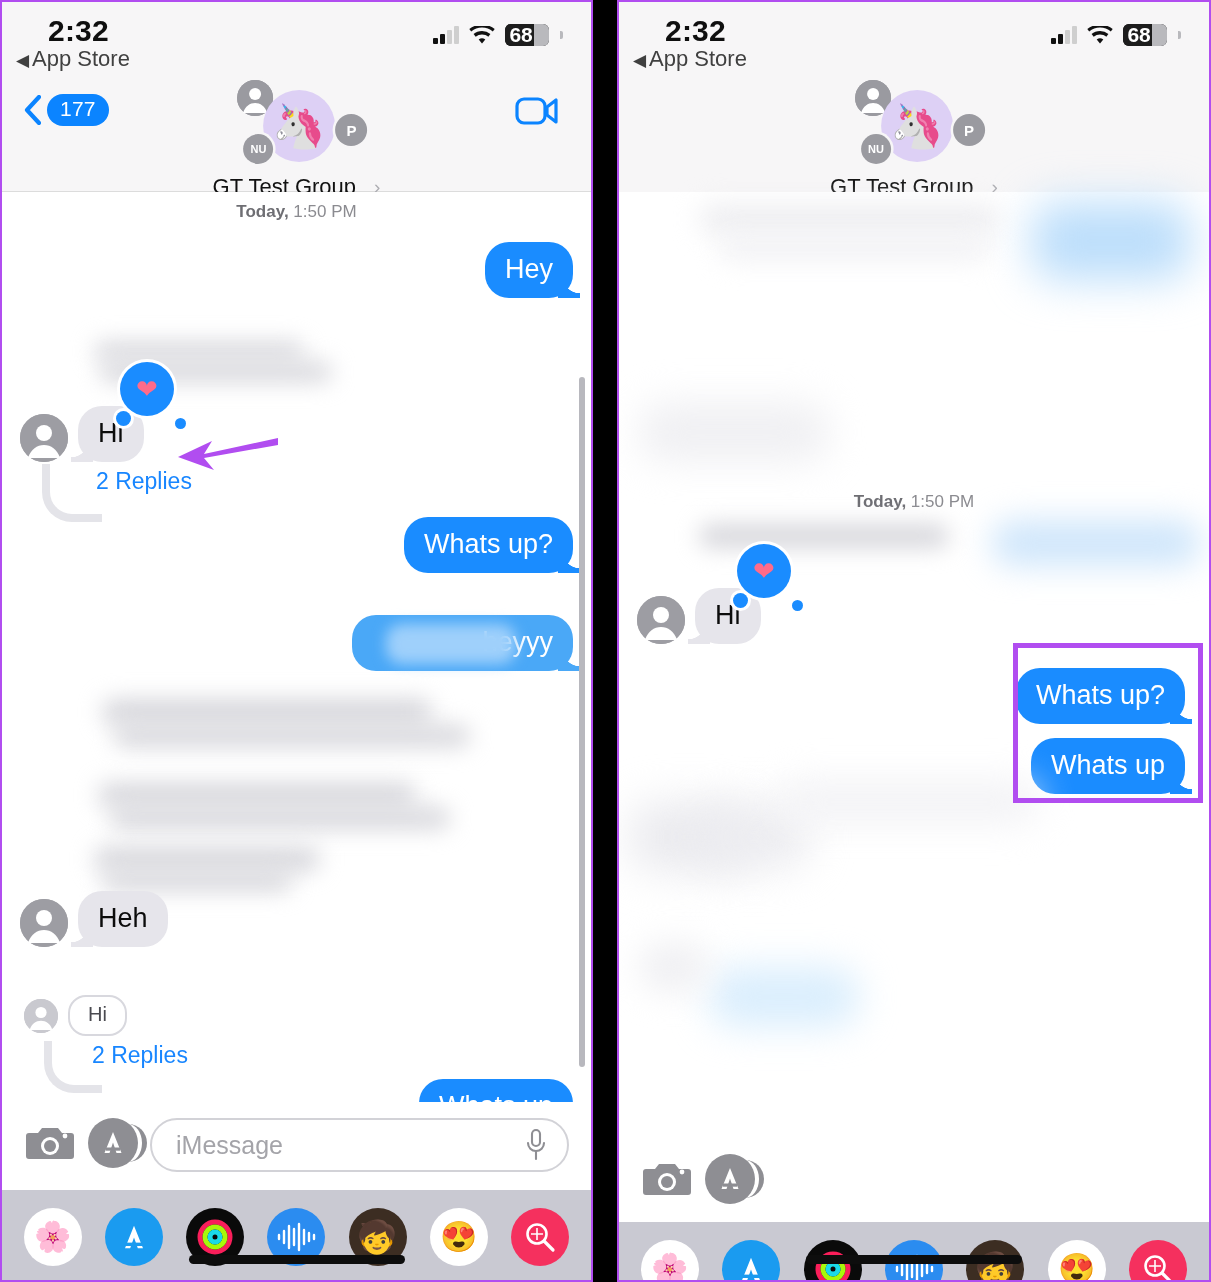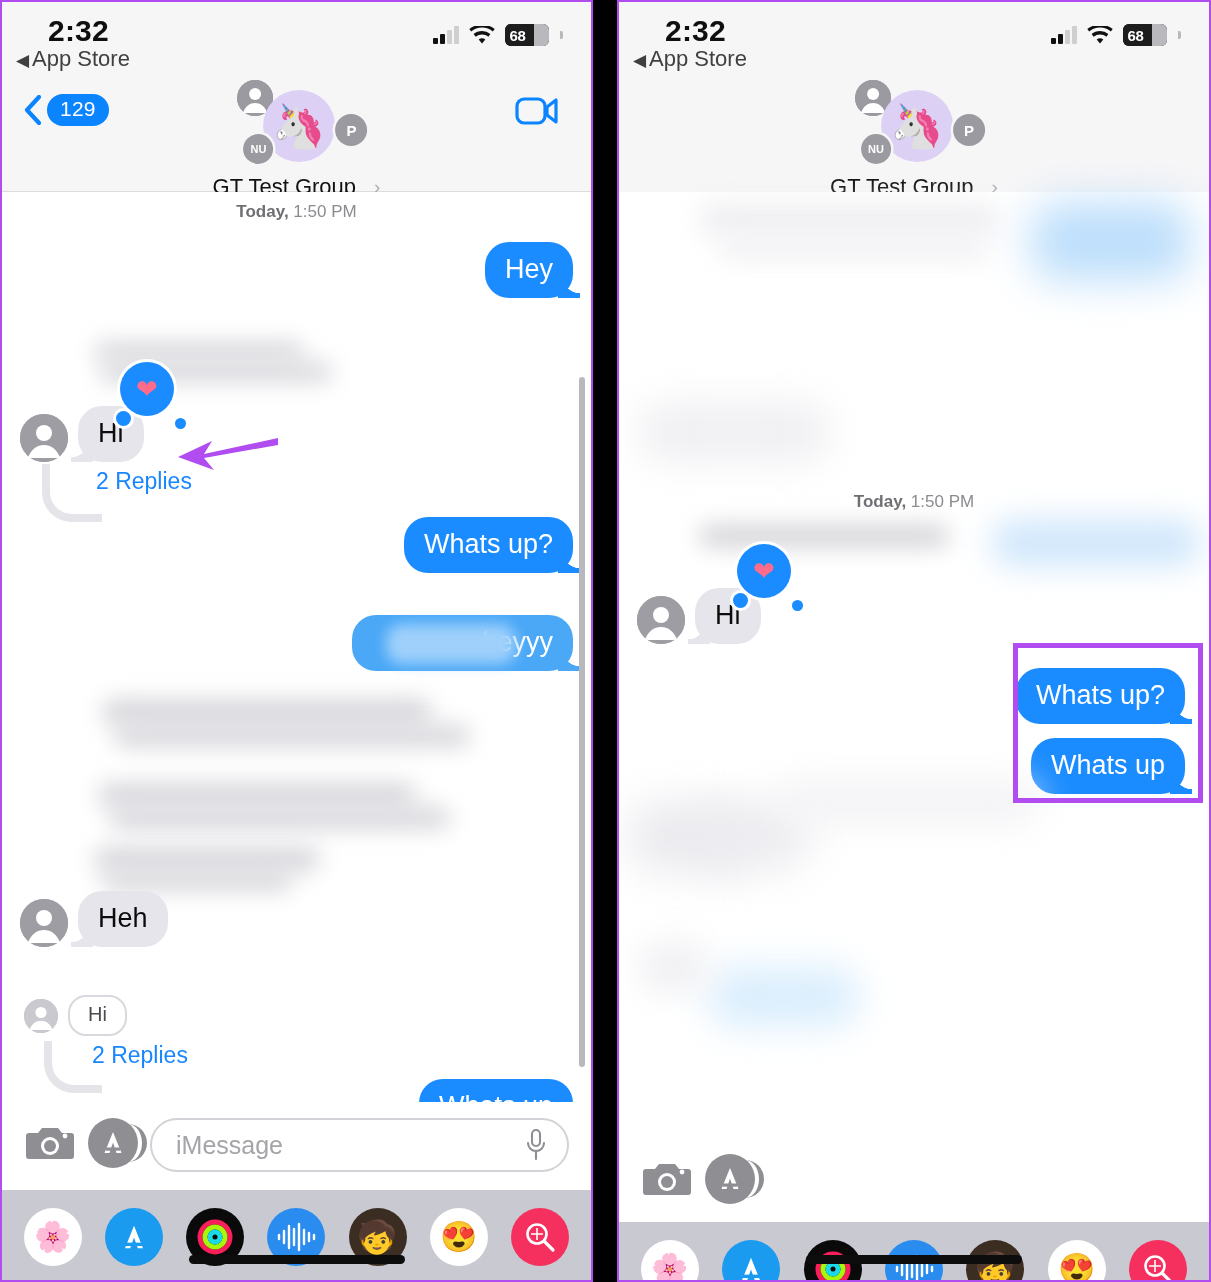--- a/index.html
+++ b/index.html
@@ -47,21 +47,21 @@
   .bars i:nth-child(4) { height: 18px; }
   .wifi { width: 26px; height: 19px; }
   .batt {
     position: relative; width: 44px; height: 22px;
     border-radius: 6px; background: #1d1d1d; overflow: hidden;
     display: flex; align-items: center;
   }
   .batt .fill { position: absolute; left:0; top:0; bottom:0; width: 68%; background: #1d1d1d; }
   .batt .rest { position: absolute; right:0; top:0; bottom:0; width: 32%; background: #b9b9bd; }
   .batt span {
-    position: relative; z-index: 2; color: #fff; font-size: 15px; font-weight: bold;
+    position: relative; z-index: 2; color: #fff; font-size: 21px; font-weight: bold;
     padding-left: 5px; letter-spacing: -.3px;
   }
   .batt-cap { width: 3px; height: 8px; background: #b9b9bd; border-radius: 0 2px 2px 0; margin-left: 1.5px; }
 
   
   .navbar {
     position: relative; height: 118px; background: #f7f6f7;
     border-bottom: 1px solid #dcdcdc;
   }
   .navbar.plain { border-bottom: none; background: transparent; }
@@ -271,21 +271,21 @@
         </div>
         <div class="batt-cap"></div>
       </div>
     </div>
 
     <div class="navbar">
       <div class="nav-back">
         <svg class="chev-l" viewBox="0 0 17 30">
           <path d="M15 2L3 15l12 13" fill="none" stroke="#0b84ff" stroke-width="4.2" stroke-linecap="round" stroke-linejoin="round"></path>
         </svg>
-        <span class="badge-count">129</span>
+        <span class="badge-count">177</span>
       </div>
 
       <div class="group-id">
         <div class="avatars">
           <div class="av-sm av-person">
             <svg viewBox="0 0 36 36">
                 <circle cx="18" cy="18" r="18" fill="#9a9aa0"></circle>
                 <circle cx="18" cy="14" r="6" fill="#fff"></circle>
                 <path d="M6 33c2-7 7-10 12-10s10 3 12 10z" fill="#fff"></path>
               </svg>

